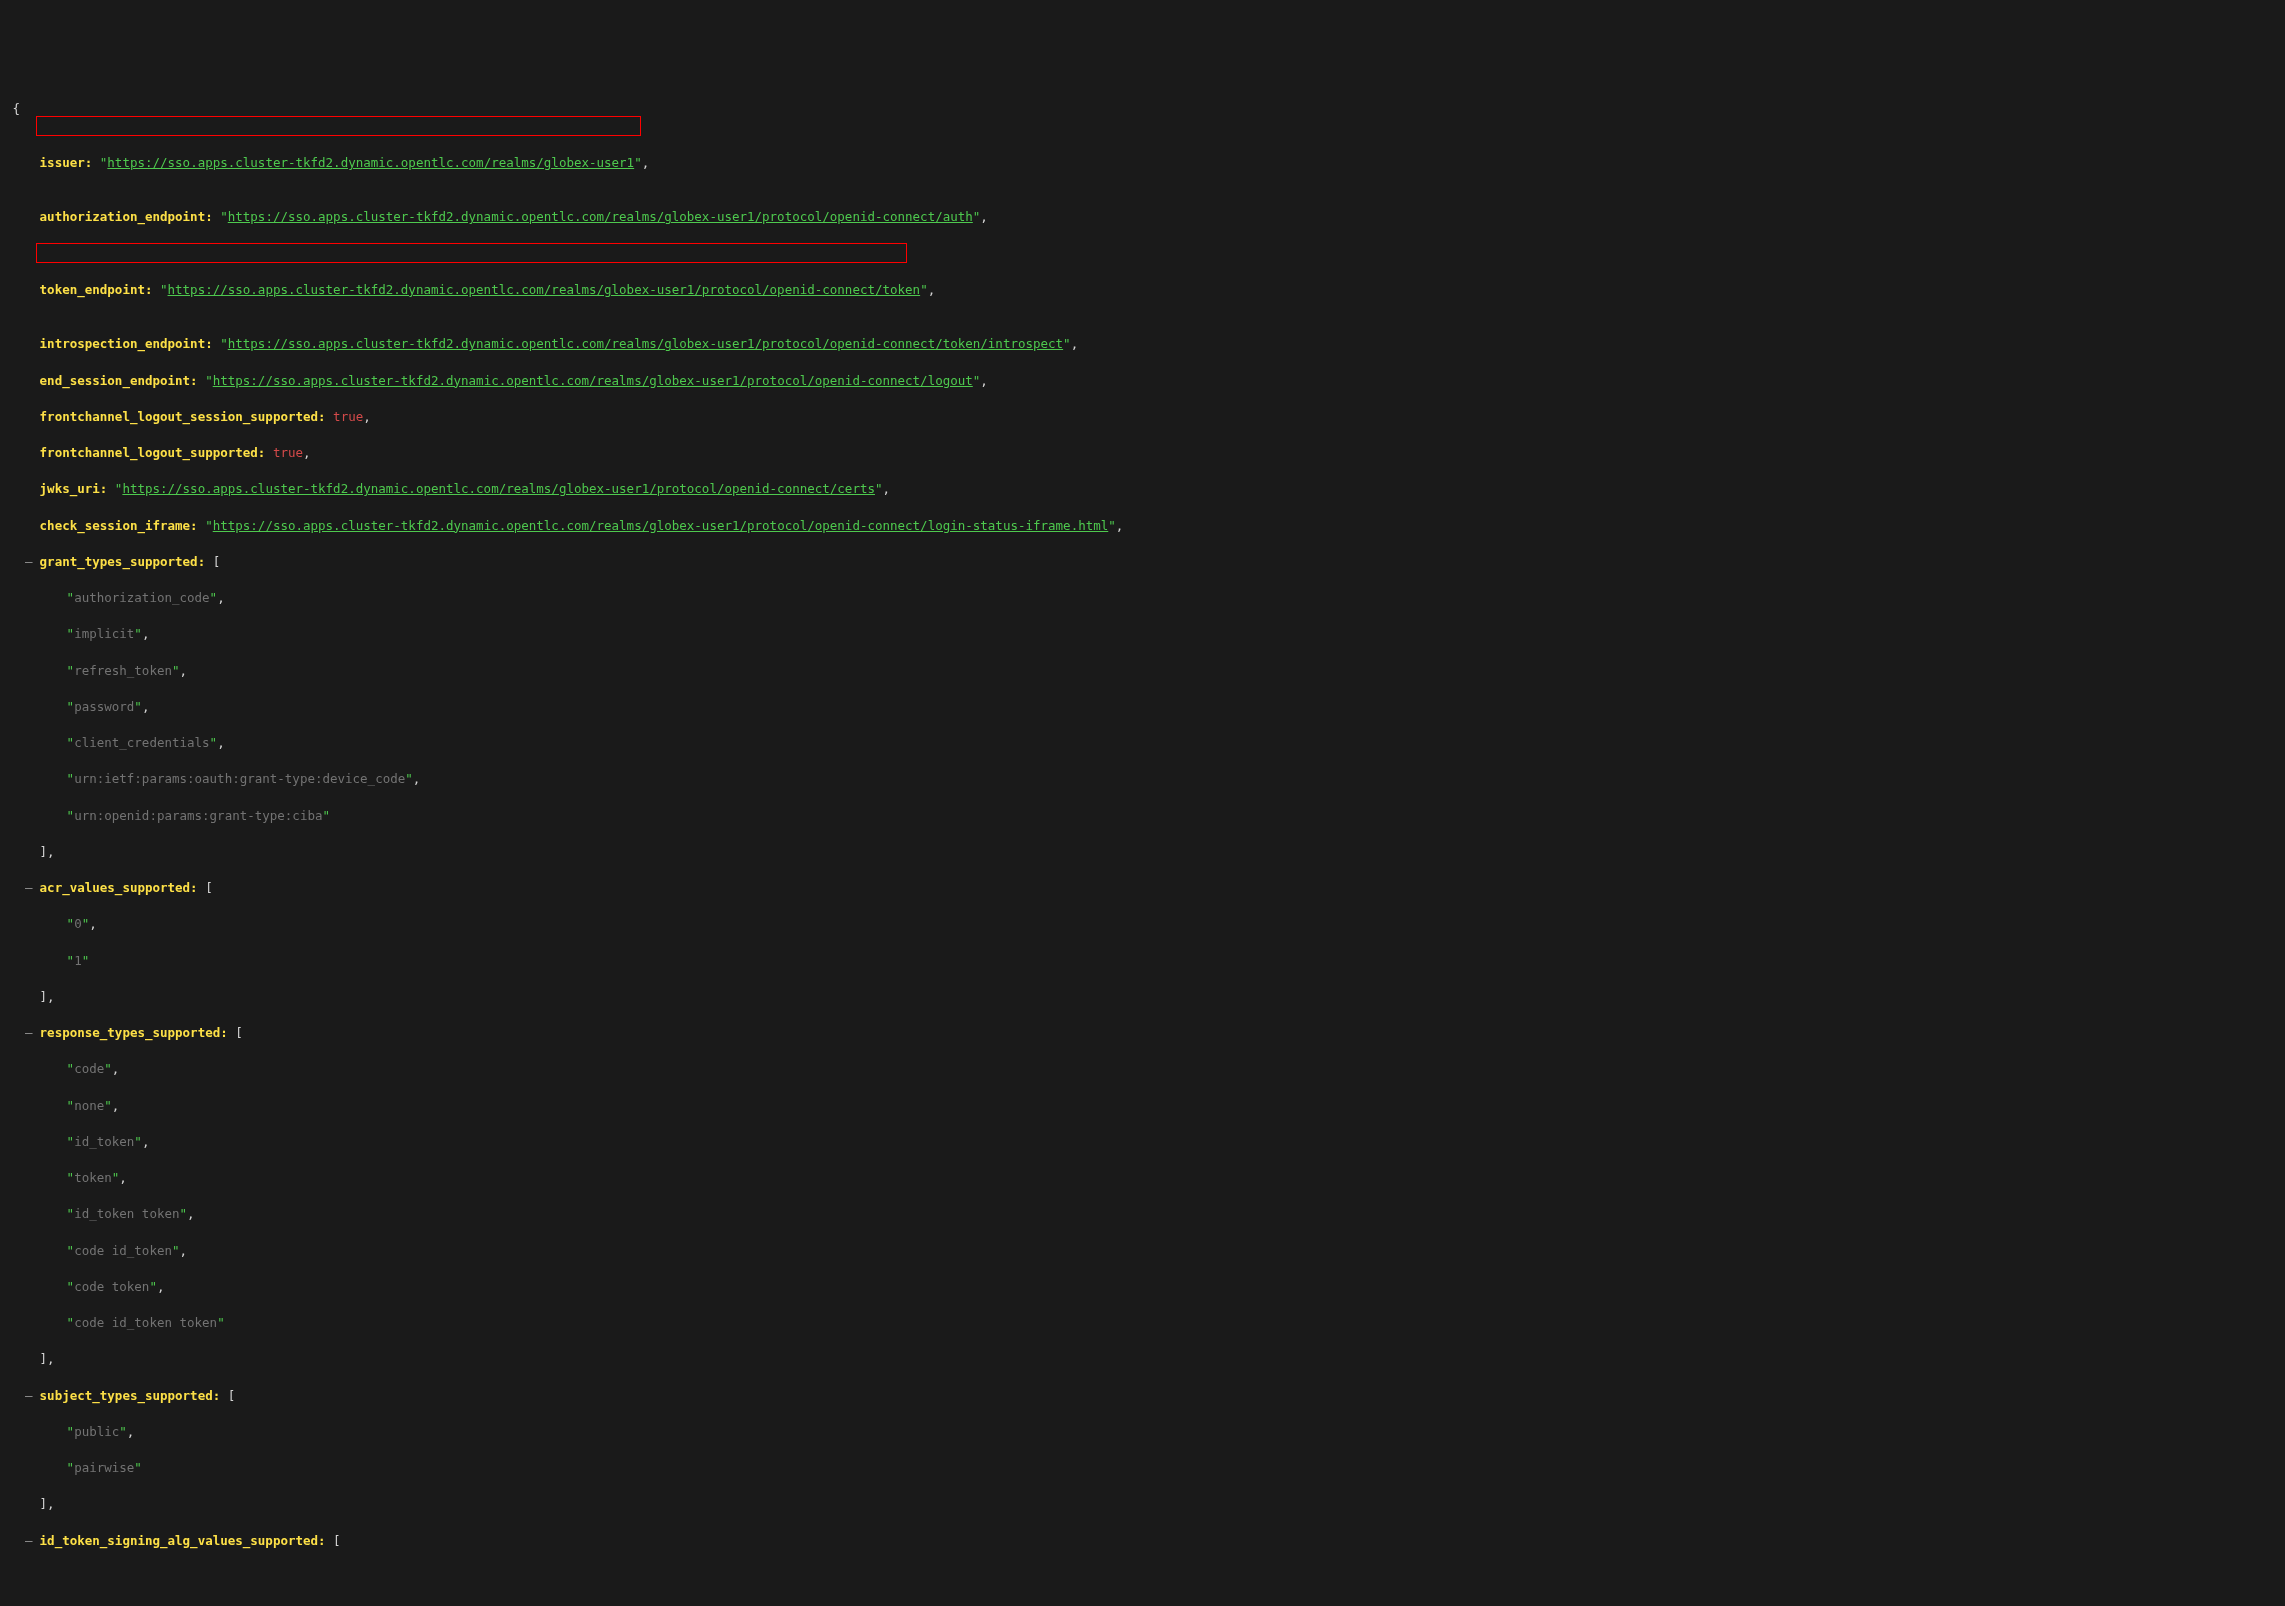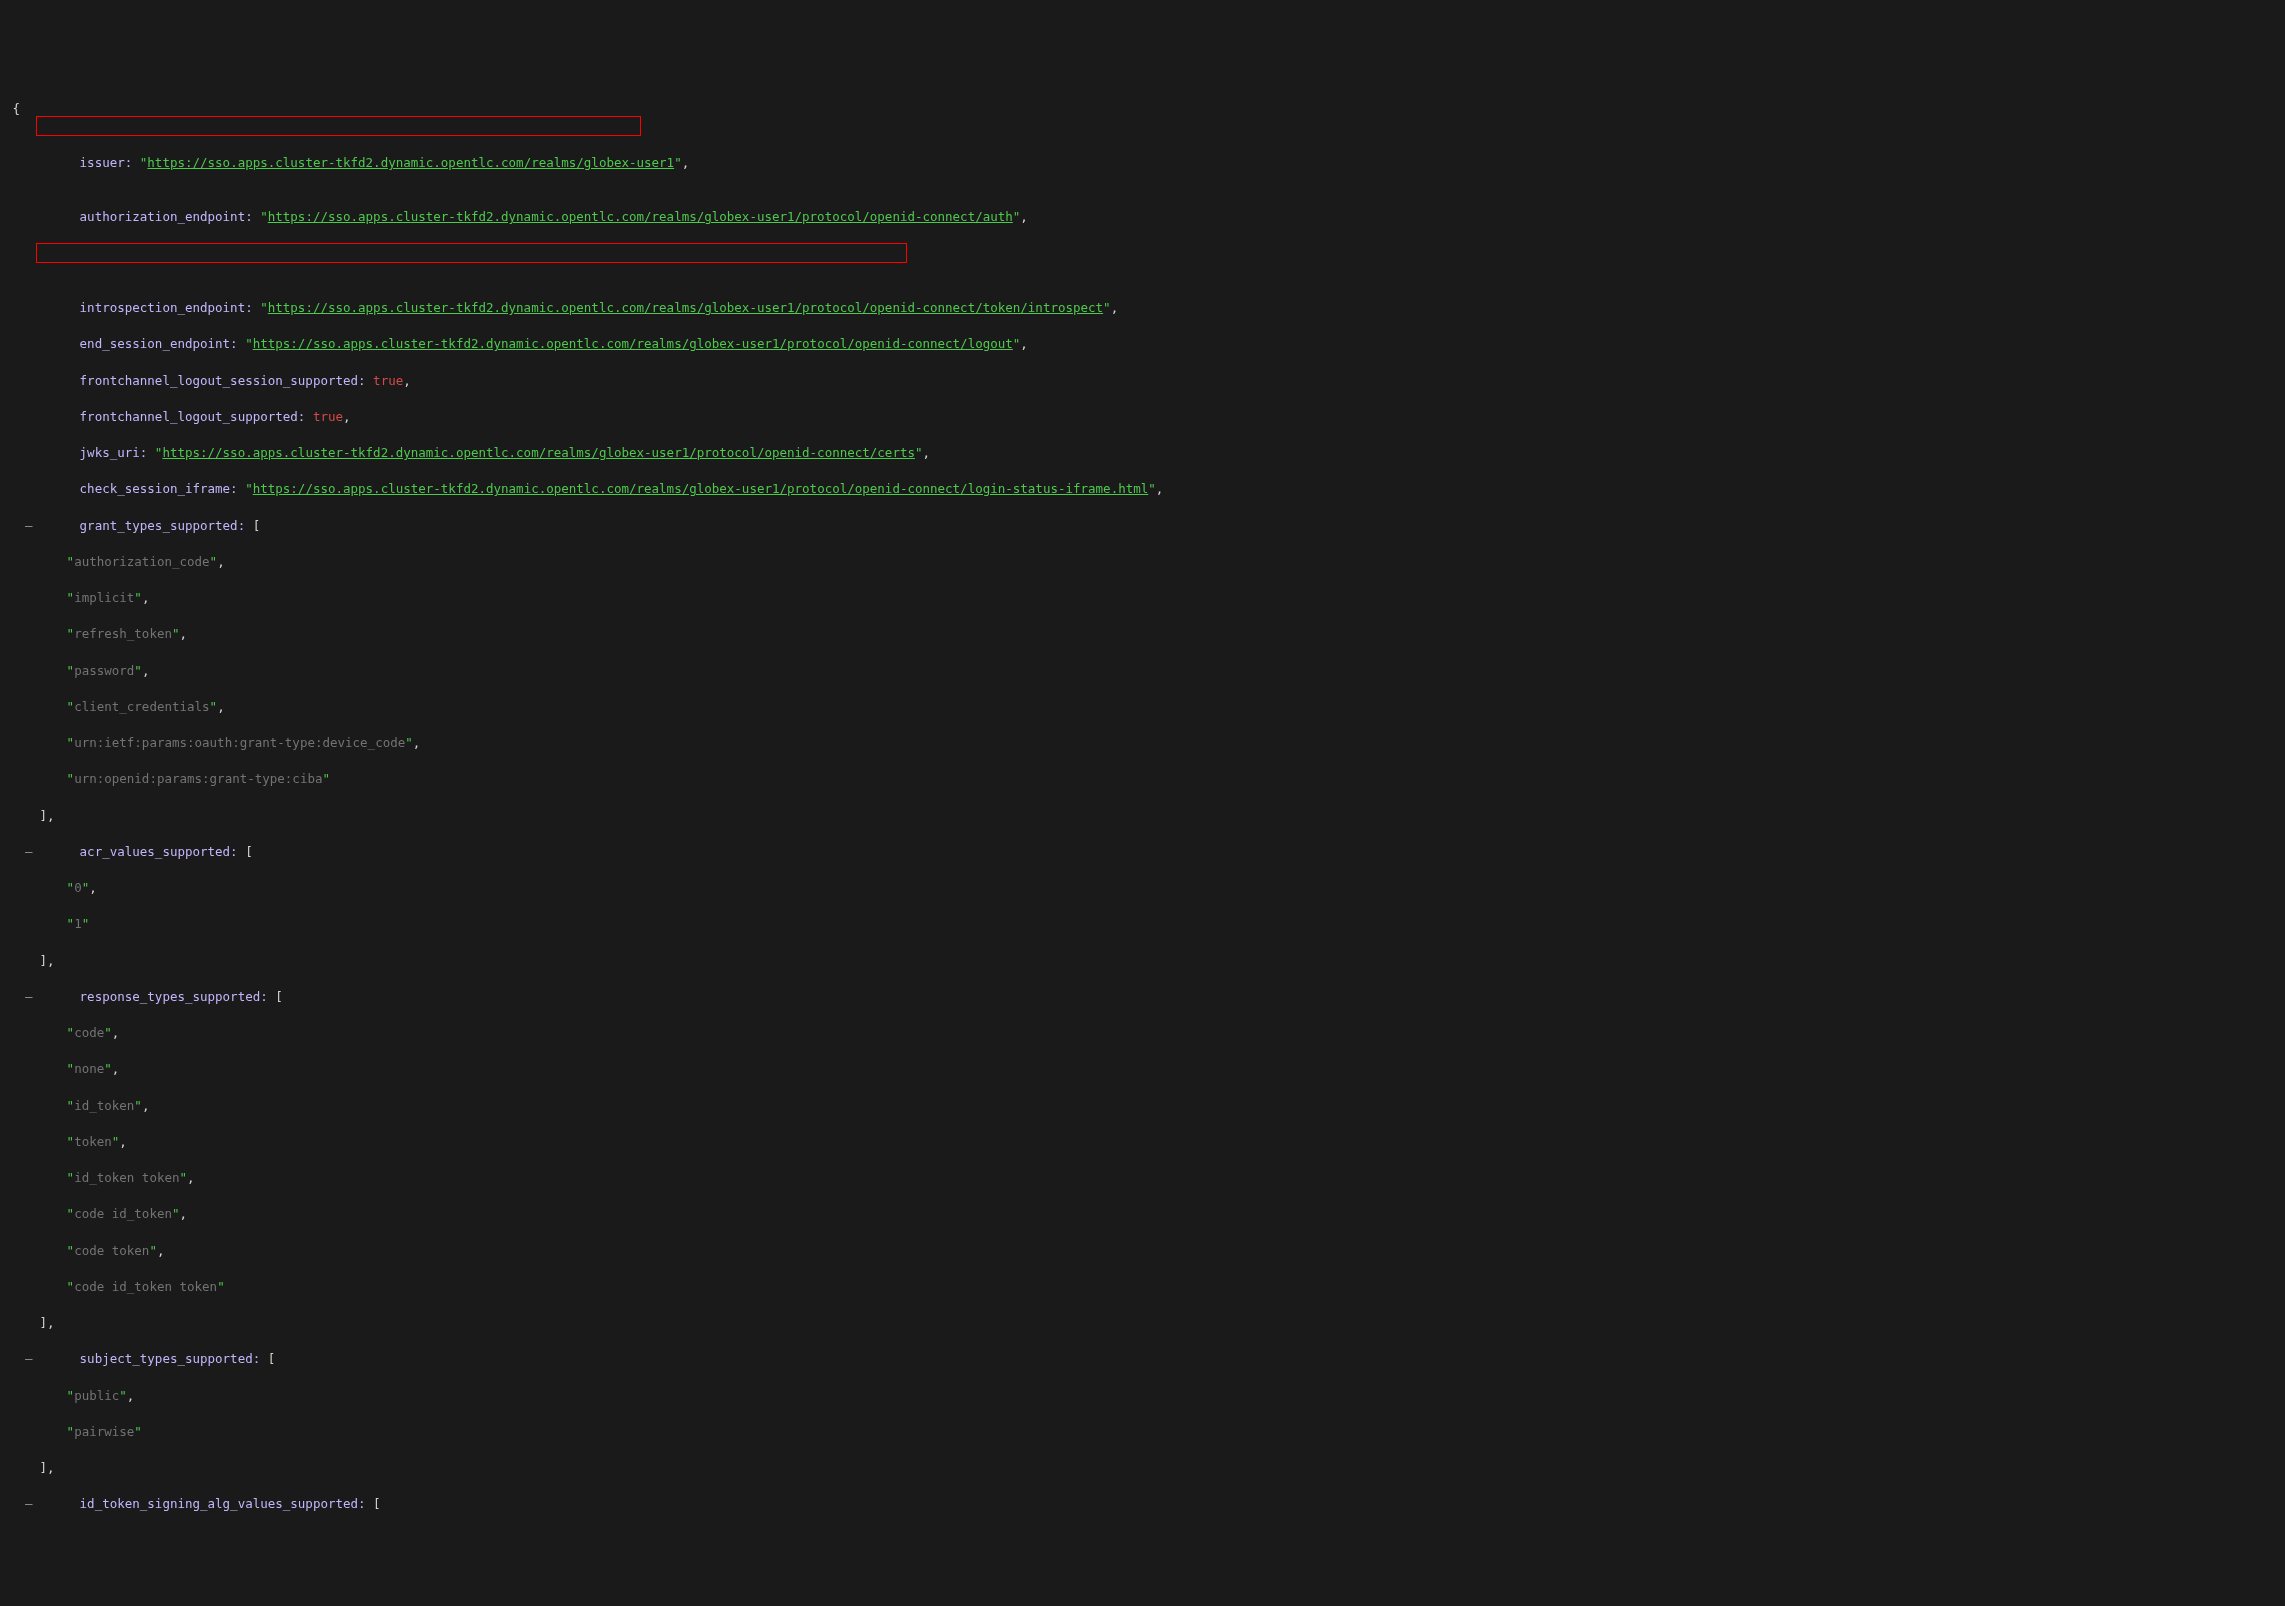--- a/index.html
+++ b/index.html
@@ -17,23 +17,22 @@
       padding: 9px;
       white-space: pre;
       overflow-x: auto;
     }
     
     .json-viewer {
       padding-left: 3.6px;
     }
     
     .key {
-      color: #c4b5fd;
-      font-weight: normal;
-      margin-left: 40px;
+      color: #fde047;
+      font-weight: bold;
     }
     
     .string {
       color: #737373;
     }
     
     .link {
       color: #4ec94e;
       text-decoration: underline;
       margin-top: 16px;
@@ -87,20 +86,21 @@
 
 <div class="json-viewer">
 <span class="bracket">{</span>
 <div style="position: relative;">
 <div class="highlight-red" style="top: -1.8px; left: 23px; width: 605px; height: 19.7px;"></div>
 <span class="row indent-1"><span class="key">issuer:</span> <span class="quote">"</span><a class="link">https://sso.apps.cluster-tkfd2.dynamic.opentlc.com/realms/globex-user1</a><span class="quote">"</span><span class="comma">,</span></span>
 </div>
 <span class="row indent-1"><span class="key">authorization_endpoint:</span> <span class="quote">"</span><a class="link">https://sso.apps.cluster-tkfd2.dynamic.opentlc.com/realms/globex-user1/protocol/openid-connect/auth</a><span class="quote">"</span><span class="comma">,</span></span>
 <div style="position: relative;">
 <div class="highlight-red" style="top: -1.8px; left: 23px; width: 871px; height: 19.7px;"></div>
+<span class="row indent-1"><span class="key">token_endpoint:</span> <span class="quote">"</span><a class="link">https://sso.apps.cluster-tkfd2.dynamic.opentlc.com/realms/globex-user1/protocol/openid-connect/token</a><span class="quote">"</span><span class="comma">,</span></span>
 </div>
 <span class="row indent-1"><span class="key">introspection_endpoint:</span> <span class="quote">"</span><a class="link">https://sso.apps.cluster-tkfd2.dynamic.opentlc.com/realms/globex-user1/protocol/openid-connect/token/introspect</a><span class="quote">"</span><span class="comma">,</span></span>
 <span class="row indent-1"><span class="key">end_session_endpoint:</span> <span class="quote">"</span><a class="link">https://sso.apps.cluster-tkfd2.dynamic.opentlc.com/realms/globex-user1/protocol/openid-connect/logout</a><span class="quote">"</span><span class="comma">,</span></span>
 <span class="row indent-1"><span class="key">frontchannel_logout_session_supported:</span> <span class="boolean">true</span><span class="comma">,</span></span>
 <span class="row indent-1"><span class="key">frontchannel_logout_supported:</span> <span class="boolean">true</span><span class="comma">,</span></span>
 <span class="row indent-1"><span class="key">jwks_uri:</span> <span class="quote">"</span><a class="link">https://sso.apps.cluster-tkfd2.dynamic.opentlc.com/realms/globex-user1/protocol/openid-connect/certs</a><span class="quote">"</span><span class="comma">,</span></span>
 <span class="row indent-1"><span class="key">check_session_iframe:</span> <span class="quote">"</span><a class="link">https://sso.apps.cluster-tkfd2.dynamic.opentlc.com/realms/globex-user1/protocol/openid-connect/login-status-iframe.html</a><span class="quote">"</span><span class="comma">,</span></span>
 <span class="row indent-1 toggle-row"><span class="minus-toggle">–</span><span class="key">grant_types_supported:</span> <span class="bracket">[</span></span>
 <span class="row indent-2"><span class="quote">"</span><span class="string">authorization_code</span><span class="quote">"</span><span class="comma">,</span></span>
 <span class="row indent-2"><span class="quote">"</span><span class="string">implicit</span><span class="quote">"</span><span class="comma">,</span></span>

